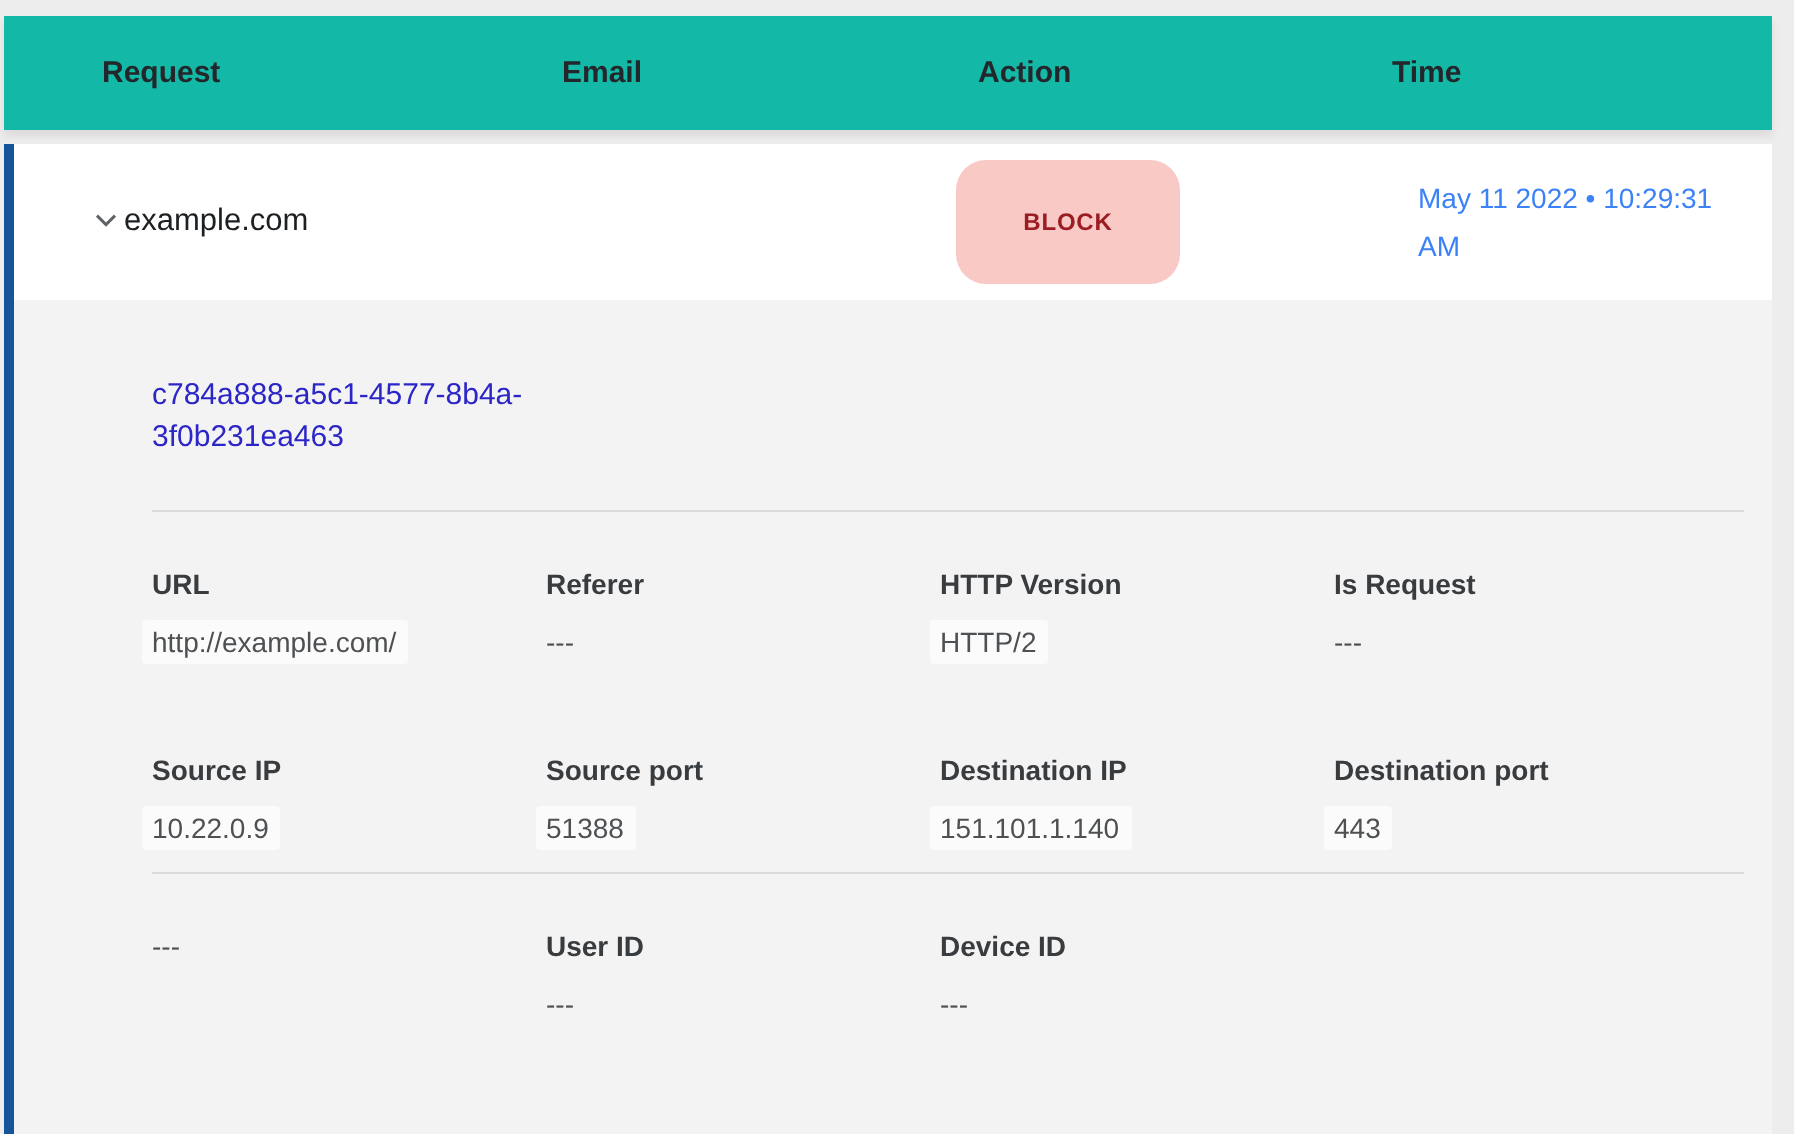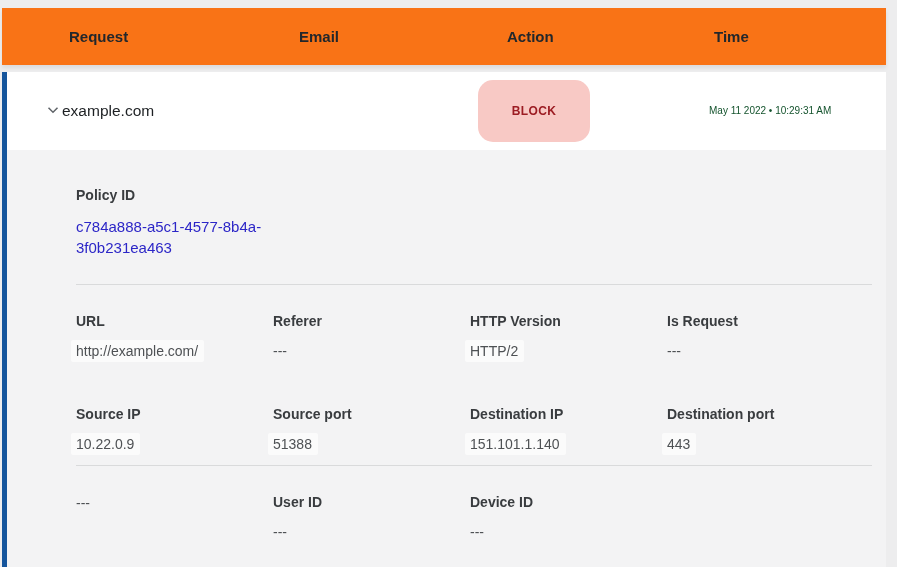--- a/index.html
+++ b/index.html
@@ -8,26 +8,26 @@
     overflow: hidden;
     background: #ededee;
     font-family: "Liberation Sans", sans-serif;
     -webkit-font-smoothing: antialiased;
   }
   .page { padding: 8px 11px 0 2px; }
   .panel { width: 884px; }
 
   
   .table-header {
-    background: #f97316;
+    background: #14b8a6;
     height: 57px;
     display: grid;
     grid-template-columns: 230px 208px 207px 1fr;
     align-items: center;
-    padding-left: 42px;
+    padding-left: 24px;
     box-shadow: 0 3px 4px rgba(0,0,0,0.08);
     position: relative;
     z-index: 2;
   }
   .table-header .col {
     font-size: 15px;
     font-weight: 700;
     color: #23272b;
     padding-left: 25px;
   }
@@ -64,22 +64,22 @@
     color: #9c1c23;
     font-size: 12px;
     font-weight: 700;
     letter-spacing: 0.4px;
     padding: 24px 0;
     width: 112px;
     text-align: center;
     border-radius: 15px;
   }
   .time-cell {
-    font-size: 10px;
-    color: #14532d;
+    font-size: 14px;
+    color: #3b82f6;
     line-height: 24px;
     max-width: 190px;
     padding-left: 25px;
   }
 
   
   .details {
     background: #f3f3f4;
     padding: 37px 14px 40px 69px;
     min-height: 420px;
@@ -154,21 +154,20 @@
         <div></div>
         <div class="action-cell">
           <span class="badge">BLOCK</span>
         </div>
         <div class="time-cell">May 11 2022 • 10:29:31 AM</div>
       </div>
 
       <div class="details">
 
         <div class="policy-block">
-          <div class="detail-label">Policy ID</div>
           <a class="policy-link">c784a888-a5c1-4577-8b4a-3f0b231ea463</a>
         </div>
 
         <hr class="divider">
 
         <div class="fields-row">
           <div>
             <div class="detail-label">URL</div>
             <span class="detail-value hl">http://example.com/</span>
           </div>

